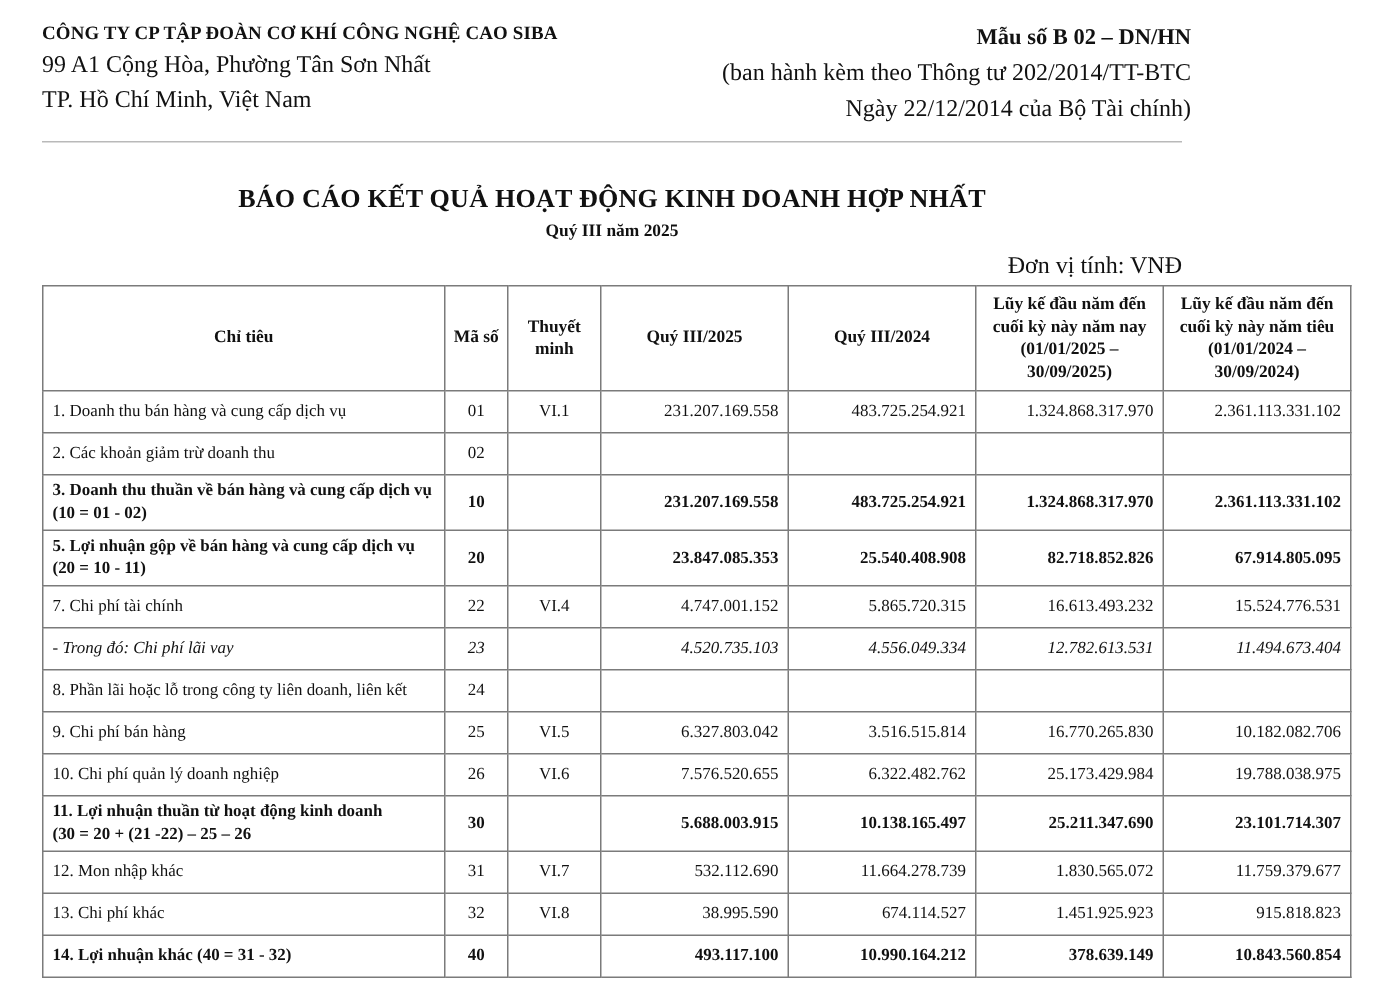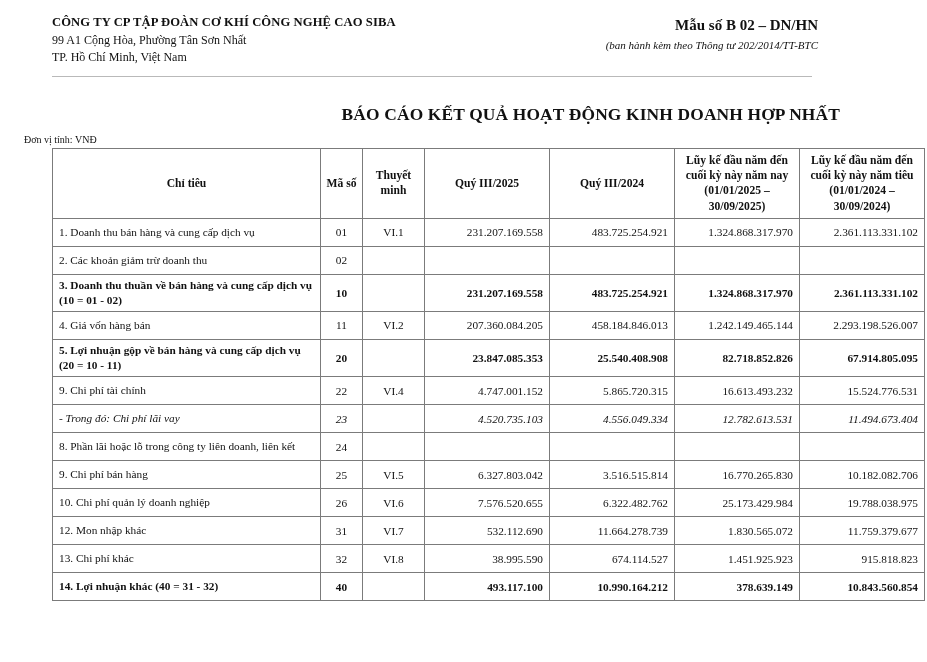--- a/index.html
+++ b/index.html
@@ -15,86 +15,83 @@
     font-family: "Liberation Serif", "DejaVu Serif", serif;
     color: #111111;
     position: relative;
   }
 
   .page {
     position: relative;
     width: 816px;
     height: 662px;
     box-sizing: border-box;
-    margin-left: 24px;
   }
 
   
   .letterhead {
     display: flex;
     justify-content: space-between;
     align-items: flex-start;
     padding: 13px 22px 0 28px;
   }
   .company-block {
     text-align: left;
     line-height: 1.47;
   }
   .company-name {
     font-weight: bold;
     font-size: 12.6px;
     letter-spacing: 0.1px;
     white-space: nowrap;
   }
   .company-addr {
-    font-size: 12px;
+    font-size: 16px;
     white-space: nowrap;
   }
   .form-block {
     text-align: right;
     line-height: 1.5;
     padding-top: 1px;
   }
   .form-code {
     font-weight: bold;
     font-size: 15px;
     white-space: nowrap;
   }
   .form-sub {
-    font-size: 11px;
-    white-space: nowrap;
-    font-style: italic;
+    font-size: 16px;
+    white-space: nowrap;
   }
 
   .rule {
     margin: 9px 28px 0 28px;
     border-top: 1px solid #b9b9b9;
     height: 0;
   }
 
   
   .title-wrap {
     text-align: center;
     margin-top: 27px;
   }
   .doc-title {
     font-weight: bold;
     font-size: 17.4px;
     letter-spacing: 0.15px;
-    text-align: right;
   }
   .doc-subtitle {
     font-weight: bold;
     font-size: 11.6px;
     margin-top: 4px;
   }
 
   .unit-line {
-    text-align: left;
-    font-size: 10px;
+    text-align: right;
+    font-size: 16px;
     margin: 9px 28px 3px 0;
   }
 
   
   .table-wrap {
     margin: 0 27px 0 28px;
   }
   table.fin {
     width: 872px;
     border-collapse: collapse;
@@ -145,27 +142,29 @@
 
   <div class="letterhead">
     <div class="company-block">
       <div class="company-name">CÔNG TY CP TẬP ĐOÀN CƠ KHÍ CÔNG NGHỆ CAO SIBA</div>
       <div class="company-addr">99 A1 Cộng Hòa, Phường Tân Sơn Nhất</div>
       <div class="company-addr">TP. Hồ Chí Minh, Việt Nam</div>
     </div>
     <div class="form-block">
       <div class="form-code">Mẫu số B 02 – DN/HN</div>
       <div class="form-sub">(ban hành kèm theo Thông tư 202/2014/TT-BTC</div>
+      <div class="form-sub">Ngày 22/12/2014 của Bộ Tài chính)</div>
     </div>
   </div>
 
   <div class="rule"></div>
 
   <div class="title-wrap">
     <div class="doc-title">BÁO CÁO KẾT QUẢ HOẠT ĐỘNG KINH DOANH HỢP NHẤT</div>
+    <div class="doc-subtitle">Quý III năm 2025</div>
   </div>
 
   <div class="unit-line">Đơn vị tính: VNĐ</div>
 
   <div class="table-wrap">
     <table class="fin">
       <colgroup>
         <col class="c-label">
           <col class="c-code">
           <col class="c-note">
@@ -219,40 +218,31 @@
           </tr>
           <tr class="row-strong row-tall">
             <td class="label"><span>3. Doanh thu thuần về bán hàng và cung cấp dịch vụ</span><br><span>(10 = 01 - 02)</span></td>
             <td class="code">10</td>
             <td class="note"></td>
             <td class="num">231.207.169.558</td>
             <td class="num">483.725.254.921</td>
             <td class="num">1.324.868.317.970</td>
             <td class="num">2.361.113.331.102</td>
           </tr>
-          <tr class="row-std">
-            <td class="label">4. Giá vốn hàng bán</td>
-            <td class="code">11</td>
-            <td class="note">VI.2</td>
-            <td class="num">207.360.084.205</td>
-            <td class="num">458.184.846.013</td>
-            <td class="num">1.242.149.465.144</td>
-            <td class="num">2.293.198.526.007</td>
-          </tr>
           <tr class="row-strong row-tall">
             <td class="label"><span>5. Lợi nhuận gộp về bán hàng và cung cấp dịch vụ</span><br><span>(20 = 10 - 11)</span></td>
             <td class="code">20</td>
             <td class="note"></td>
             <td class="num">23.847.085.353</td>
             <td class="num">25.540.408.908</td>
             <td class="num">82.718.852.826</td>
             <td class="num">67.914.805.095</td>
           </tr>
           <tr class="row-std">
-            <td class="label">9. Chi phí tài chính</td>
+            <td class="label">7. Chi phí tài chính</td>
             <td class="code">22</td>
             <td class="note">VI.4</td>
             <td class="num">4.747.001.152</td>
             <td class="num">5.865.720.315</td>
             <td class="num">16.613.493.232</td>
             <td class="num">15.524.776.531</td>
           </tr>
           <tr class="row-italic row-std">
             <td class="label">- Trong đó: Chi phí lãi vay</td>
             <td class="code">23</td>
@@ -282,20 +272,29 @@
           </tr>
           <tr class="row-std">
             <td class="label">10. Chi phí quản lý doanh nghiệp</td>
             <td class="code">26</td>
             <td class="note">VI.6</td>
             <td class="num">7.576.520.655</td>
             <td class="num">6.322.482.762</td>
             <td class="num">25.173.429.984</td>
             <td class="num">19.788.038.975</td>
           </tr>
+          <tr class="row-strong row-tall">
+            <td class="label"><span>11. Lợi nhuận thuần từ hoạt động kinh doanh</span><br><span>(30 = 20 + (21 -22) – 25 – 26</span></td>
+            <td class="code">30</td>
+            <td class="note"></td>
+            <td class="num">5.688.003.915</td>
+            <td class="num">10.138.165.497</td>
+            <td class="num">25.211.347.690</td>
+            <td class="num">23.101.714.307</td>
+          </tr>
           <tr class="row-std">
             <td class="label">12. Mon nhập khác</td>
             <td class="code">31</td>
             <td class="note">VI.7</td>
             <td class="num">532.112.690</td>
             <td class="num">11.664.278.739</td>
             <td class="num">1.830.565.072</td>
             <td class="num">11.759.379.677</td>
           </tr>
           <tr class="row-std">

